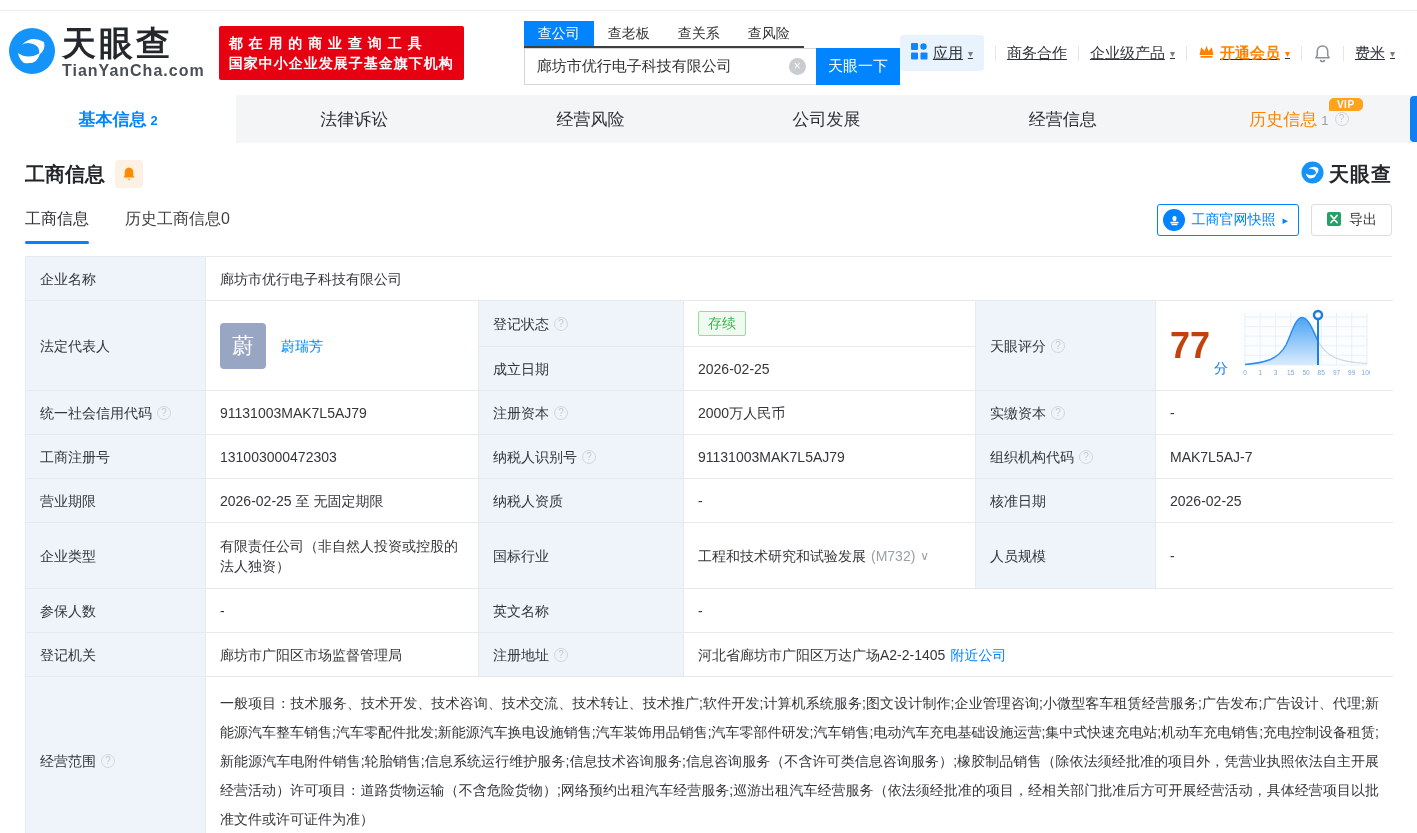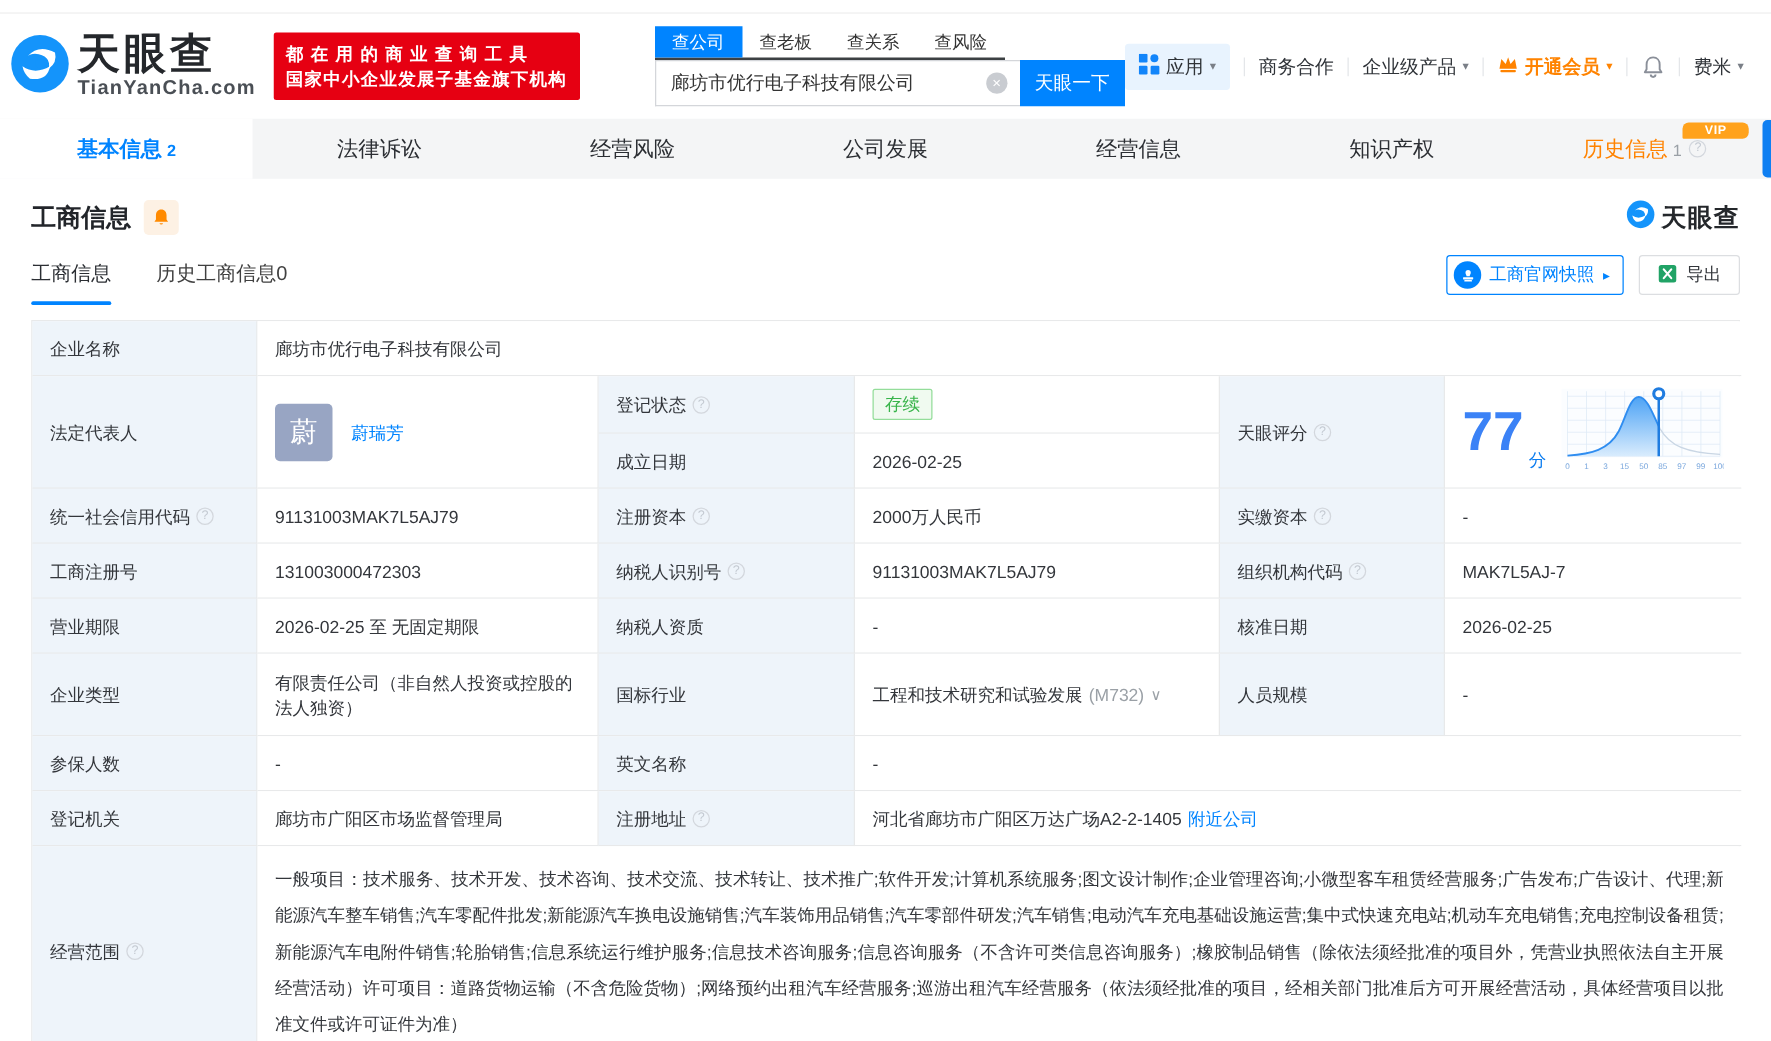--- a/index.html
+++ b/index.html
@@ -24,38 +24,38 @@
   .search-row { display:flex; height:37px; }
   .search-input-wrap { position:relative; flex:1; }
   .search-input { width:100%; height:100%; border:1px solid #d4d6da; border-right:none;
     padding:0 38px 0 12px; font-size:15px; color:#333; outline:none;
     font-family:"Liberation Sans","DejaVu Sans",sans-serif; }
   .clear-icon { position:absolute; right:10px; top:10px; width:17px; height:17px; border-radius:50%;
     background:#c9ccd1; color:#fff; font-size:12px; line-height:17px; text-align:center; cursor:pointer; }
   .search-btn { width:84px; background:#0084ff; color:#fff; font-size:15px; border:none; cursor:pointer;
     font-family:"Liberation Sans","DejaVu Sans",sans-serif; }
 
-  .header-nav { margin-left:auto; display:flex; align-items:center; font-size:15px; color:#2f3338; }
+  .header-nav { margin-left:auto; display:flex; align-items:center; font-size:15px; color:#2f3338;text-decoration:underline; }
   .nav-sep { width:1px; height:15px; background:#e4e6e9; margin:0 11px; }
   .nav-item { display:flex; align-items:center; gap:5px; cursor:pointer; white-space:nowrap; }
   .nav-apps { background:#e8f3fe; border-radius:3px; padding:8px 11px; }
   .caret { font-size:10px; color:#7a7f87; }
   .nav-vip { color:#ff8300; font-weight:bold; }
   .nav-vip .caret { color:#ff8300; }
 
   
   .tabbar { height:48px; background:#f4f5f6; display:flex; position:relative; }
   .tab { flex:1; display:flex; align-items:center; justify-content:center; gap:4px;
     font-size:17px; color:#2b2e33; cursor:pointer; position:relative; }
   .tab.active { background:#fff; color:#0084ff; font-weight:bold; }
   .tab .count { font-size:13px; margin-top:2px; }
   .tab.history { color:#ff8300; }
   .tab.history .count { color:#9aa0a6; font-weight:normal; }
   .vip-badge { position:absolute; top:3px; left:calc(50% + 30px); background:#ffa21c; color:#fff;
-    font-size:10px; font-weight:bold; padding:1px 18px; border-radius:5px 5px 5px 1px; letter-spacing:.5px; }
+    font-size:10px; font-weight:bold; padding:1px 8px; border-radius:5px 5px 5px 1px; letter-spacing:.5px; }
   .qicon { display:inline-block; width:14px; height:14px; border:1px solid #d3d7dd; border-radius:50%;
     color:#c3c9d1; font-size:10px; line-height:12px; text-align:center; flex:none; cursor:pointer; }
   .tab .qicon { margin-left:2px; }
   .side-strip { position:absolute; right:0; top:1px; width:7px; height:46px; background:#0f7ff2;
     border-radius:4px 0 0 4px; cursor:pointer; }
 
   
   .section { padding:0 25px; }
   .sec-head { display:flex; align-items:center; margin-top:17px; }
   .sec-title { font-size:20px; font-weight:bold; color:#22252a; }
@@ -94,21 +94,21 @@
   .xtall { min-height:140px; }
   .cell.wrap { display:block; padding-top:12px; }
   .link { color:#0084ff; cursor:pointer; text-decoration:none; }
   .avatar { width:46px; height:46px; border-radius:4px; background:#98a5c3; color:#fff;
     font-size:22px; display:flex; align-items:center; justify-content:center; flex:none; cursor:pointer; }
   .person-name { margin-left:10px; }
   .badge-active { background:#f0faf0; border:1px solid #94dd9a; color:#38b44a; font-size:14px;
     padding:1px 9px 2px; border-radius:2px; }
   .gray { color:#9aa0a6; }
   .score-cell { padding:4px 8px 4px 14px; gap:10px; }
-  .score-num { font-size:44px; font-weight:bold; color:#3b82f6; line-height:36px; }
+  .score-num { font-size:36px; font-weight:bold; color:#c2410c; line-height:36px; }
   .score-unit { font-size:14px; color:#0a7cf0; align-self:flex-end; margin:0 2px 8px -6px; }
   .scope-text { line-height:29px; text-align:justify; }
   .chev { color:#9aa0a6; font-size:12px; }
 </style>
 </head>
 <body>
 
 <div class="top-strip"></div>
 
 <div class="header">
@@ -202,23 +202,20 @@
     <span>法律诉讼</span>
   </div>
   <div class="tab">
     <span>经营风险</span>
   </div>
   <div class="tab">
     <span>公司发展</span>
   </div>
   <div class="tab">
     <span>经营信息</span>
-  </div>
-  <div class="tab">
-    <span>知识产权</span>
   </div>
   <div class="tab history">
     <span class="vip-badge">VIP</span>
     <span>历史信息</span>
     <span class="count">1</span>
     <span class="qicon">?</span>
   </div>
   <span class="side-strip"></span>
 </div>
 

